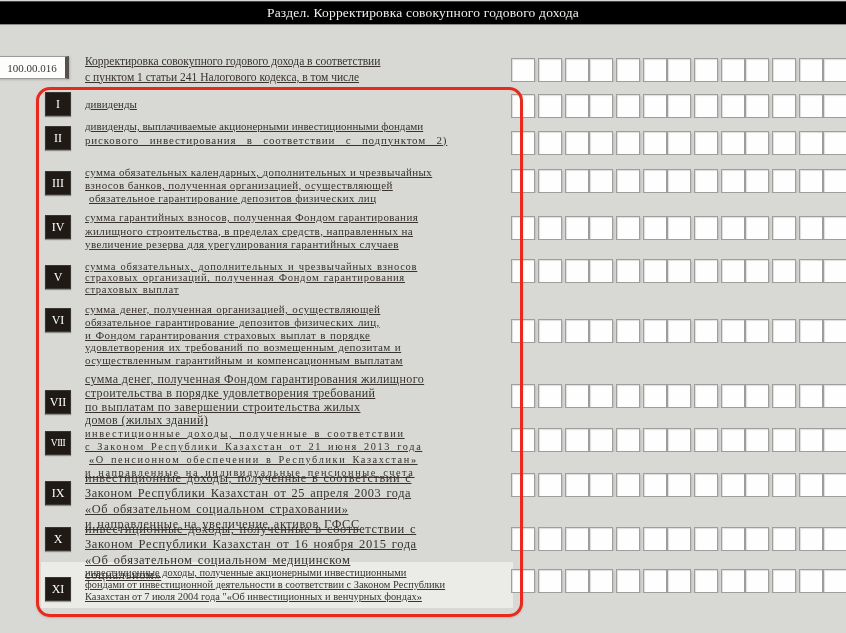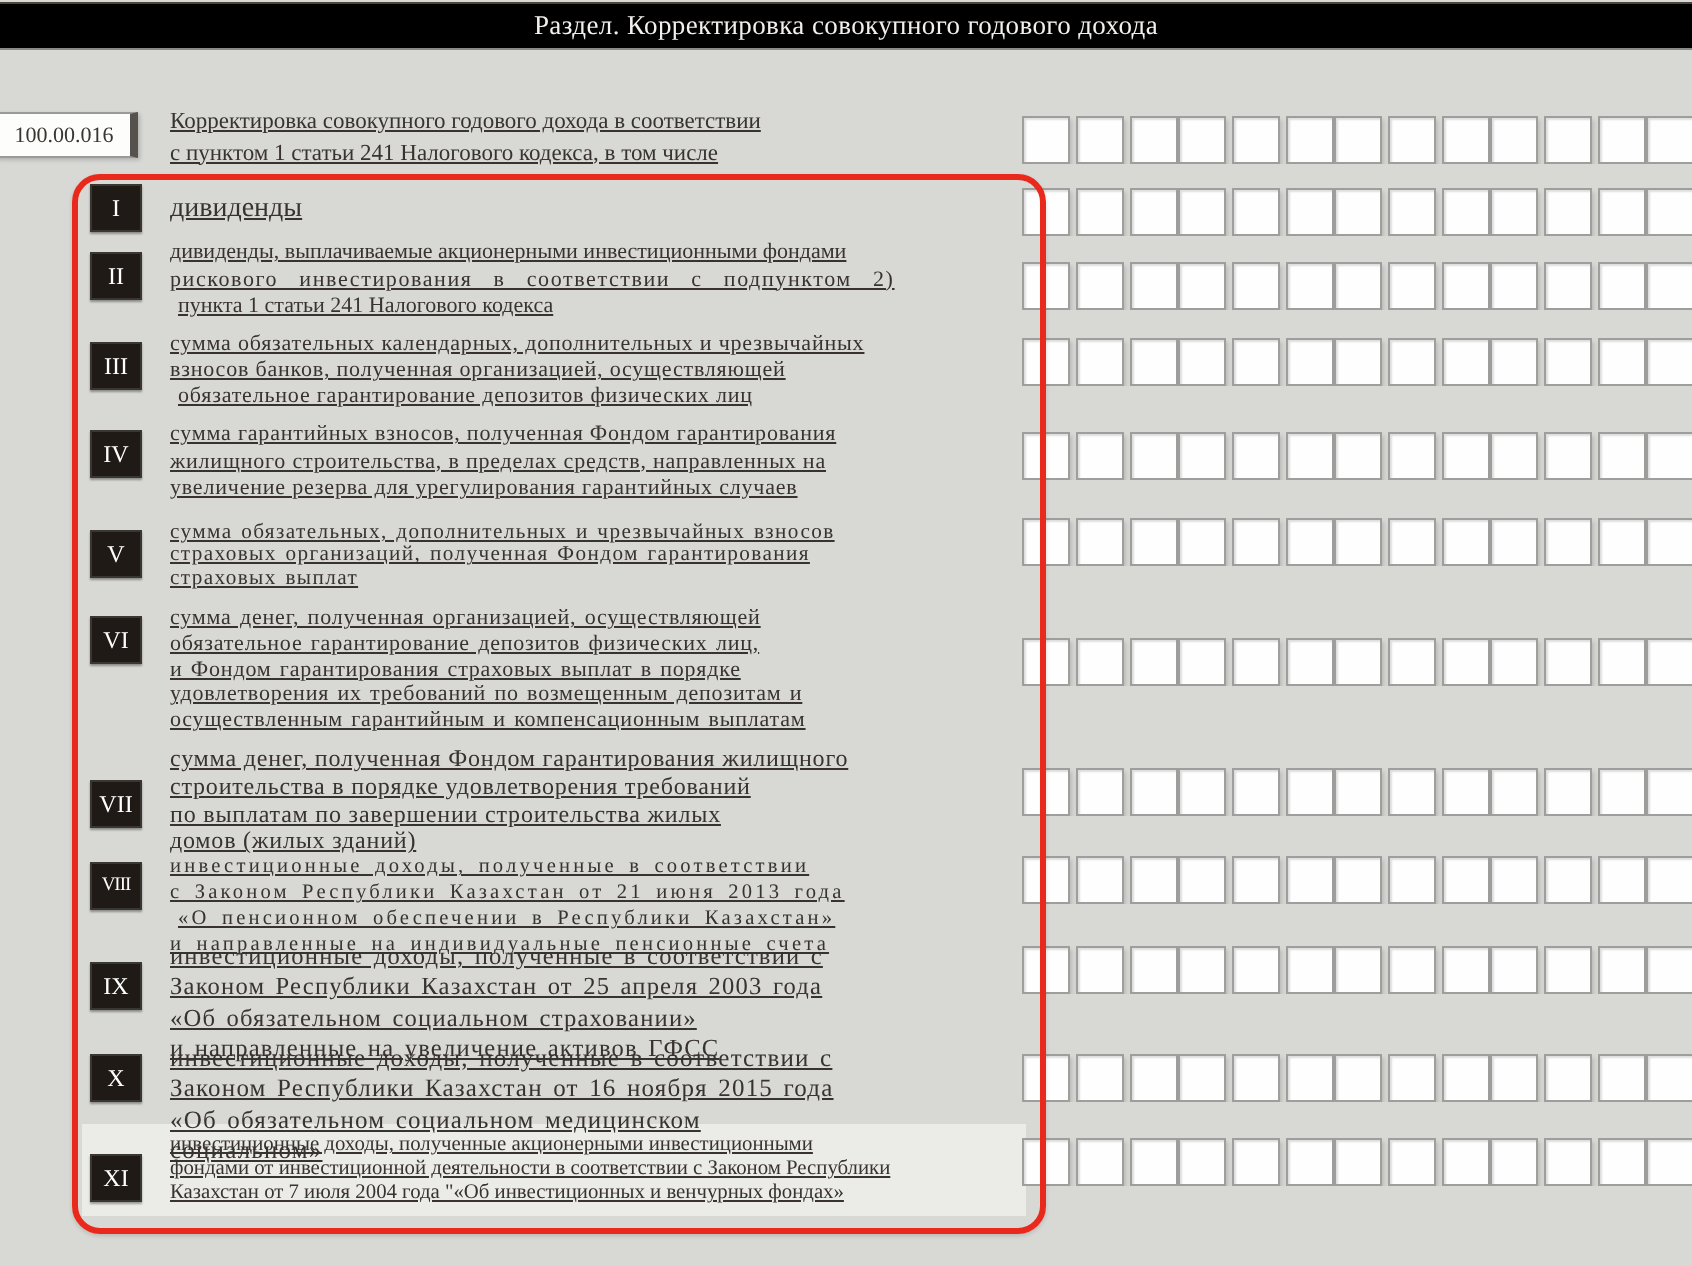--- a/index.html
+++ b/index.html
@@ -111,21 +111,21 @@
         <div class="cell"></div>
         <div class="cell"></div>
       </div>
       <div class="sep"></div>
       <div class="grp">
         <div class="cell"></div>
       </div>
     </div>
 
   <div class="badge" style="top:92px">I</div>
-  <div class="txt" style="top:98px;font-size:14px;line-height:13px;">
+  <div class="txt" style="top:98px;font-size:11px;line-height:13px;">
     <div class="ln">дивиденды</div>
   </div>
   <div class="strip" style="top:94px">
       <div class="grp">
         <div class="cell"></div>
         <div class="cell"></div>
         <div class="cell"></div>
       </div>
       <div class="sep"></div>
       <div class="grp">
@@ -148,21 +148,20 @@
       <div class="sep"></div>
       <div class="grp">
         <div class="cell"></div>
       </div>
     </div>
 
   <div class="badge" style="top:126px">II</div>
   <div class="txt" style="top:120px;font-size:11px;line-height:13.5px;">
     <div class="ln">дивиденды, выплачиваемые акционерными инвестиционными фондами</div>
     <div class="ln wsp">рискового инвестирования в соответствии с подпунктом 2)</div>
-    <div class="ln ind">пункта 1 статьи 241 Налогового кодекса</div>
   </div>
   <div class="strip" style="top:131px">
       <div class="grp">
         <div class="cell"></div>
         <div class="cell"></div>
         <div class="cell"></div>
       </div>
       <div class="sep"></div>
       <div class="grp">
         <div class="cell"></div>

